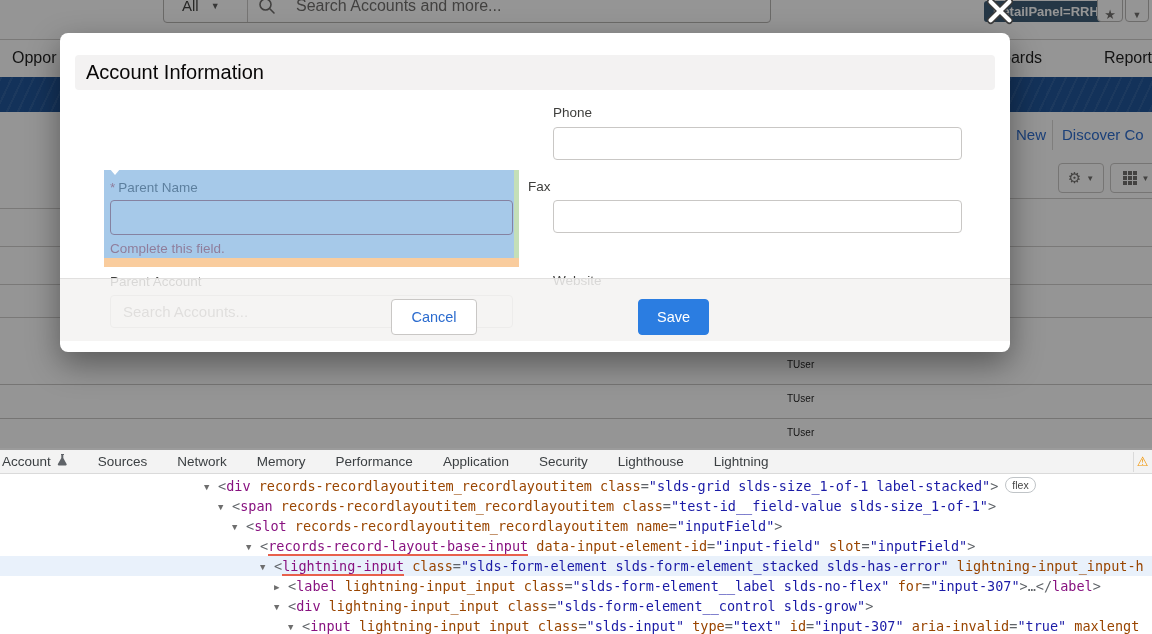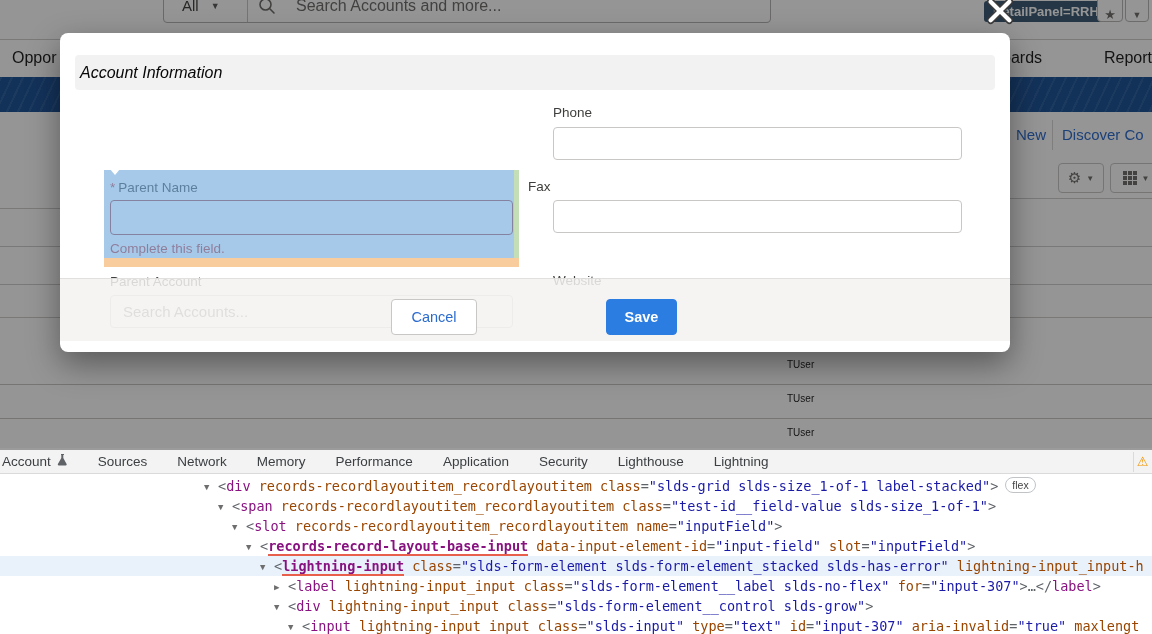--- a/index.html
+++ b/index.html
@@ -31,21 +31,21 @@
   .icobtn .chev { font-size:8px; color:#706e6b; }
   .btable { position:absolute; left:0; top:352px; width:1152px; height:98px; background:#fff; }
   .btable .trow { position:absolute; left:0; width:100%; height:33px; border-bottom:1px solid #c8c7c6; }
   .btable .tcell { position:absolute; left:787px; top:7px; font-size:10px; color:#1b1b1b; }
 
   .dim { position:absolute; left:0; top:0; width:1152px; height:450px; background:rgba(10,10,10,0.43); z-index:2; }
 
   
   .modal { position:absolute; left:60px; top:33px; width:950px; height:319px; background:#fff; border-radius:8px; box-shadow:0 12px 32px rgba(0,0,0,0.4); z-index:3; }
   .m-header { position:absolute; left:15px; top:22px; width:920px; height:35px; background:#f3f2f2; border-radius:4px; }
-  .m-title { margin-left:5px; line-height:35px; font-size:16px; color:#080707;font-style:italic; }
+  .m-title { margin-left:11px; line-height:35px; font-size:20px; color:#080707; }
   .flabel { position:absolute; font-size:13.5px; color:#3e3e3c; }
   .finput { position:absolute; height:33px; border:1px solid #c9c7c5; border-radius:4px; background:#fff; font-size:15px; padding:0 12px; color:#1b1b1b; width:409px; font-family:"Liberation Sans", sans-serif; }
   .finput::placeholder { color:#706e6b; opacity:1; }
   .err-input { border:1.5px solid #a94442; height:35px; width:403px; }
   .req { color:#c23934; margin-right:3px; }
   .errtext { position:absolute; font-size:13.5px; color:#c23934; }
   .hl { position:absolute; z-index:5; pointer-events:none; }
   .hl-content { left:44px; top:137px; width:410px; height:88px; background:rgba(111,168,220,0.62); }
   .hl-pad { left:454px; top:137px; width:5px; height:88px; background:rgba(147,196,125,0.55); }
   .hl-margin { left:44px; top:225px; width:415px; height:9px; background:rgba(246,178,107,0.66); }
@@ -66,21 +66,21 @@
   .dt-tabs { position:absolute; left:-13px; top:0; height:24px; display:flex; background:transparent; }
   .dt-tabbar { position:absolute; left:0; top:0; width:1152px; height:24px; background:#f3f3f3; border-bottom:1px solid #dadada; }
   .dt-tab { padding:0 15px; line-height:24px; font-size:13.5px; color:#3c4043; display:flex; align-items:center; gap:6px; white-space:nowrap; }
   .dt-warn { position:absolute; right:1px; top:2px; width:18px; height:20px; font-size:13px; color:#f09300; line-height:20px; text-align:center; border-left:1px solid #dadada; background:#f3f3f3; }
   .dt-tree { position:absolute; left:0; top:26px; width:1152px; font-family:"DejaVu Sans Mono","Liberation Mono",monospace; font-size:13.5px; white-space:pre; }
   .dt-line { height:20px; line-height:20px; overflow:hidden; }
   .dt-line.sel { background:#e9f1fb; }
   .tw { display:inline-block; width:14px; color:#6e6e6e; font-size:9px; text-align:left; vertical-align:1px; }
   .c-p { color:#5f6368; } .c-tag { color:#881280; } .c-attr { color:#994500; } .c-val { color:#1a1aa6; }
   .c-ellip { color:#5f6368; }
-  .c-tagu { color:#881280; border-bottom:2px solid #e8604c;font-weight:bold; }
+  .c-tagu { color:#881280; border-bottom:2px solid #e8604c; }
   .c-badge { display:inline-block; margin-left:7px; border:1px solid #c0c4c7; border-radius:8px; padding:0 6px; font-family:"Liberation Sans",sans-serif; font-size:10.5px; color:#444; background:#fff; line-height:14px; vertical-align:2px; }
 </style>
 </head>
 <body>
 
 <div class="page">
 
   <div class="bg">
 
     <div class="topbar">
@@ -189,21 +189,21 @@
     <div class="flabel" style="left:468px; top:146px;">Fax</div>
     <input class="finput" style="left: 493px; top: 167px;" value="">
     <div class="flabel" style="left:493px; top:240px;">Website</div>
 
     <div class="hl hl-content"></div>
     <div class="hl hl-pad"></div>
     <div class="hl hl-margin"></div>
 
     <div class="m-footer">
       <button class="mbtn" style="left:331px; width:86px;">Cancel</button>
-      <button class="mbtn brand" style="left:546px; width:71px;font-weight:bold;">Save</button>
+      <button class="mbtn brand" style="left:578px; width:71px;">Save</button>
     </div>
   </div>
 
   <div class="tt-arrow"></div>
 
   <svg class="cursor-x" width="28" height="28" viewBox="0 0 24 24">
     <g stroke="#3a3a3a" stroke-width="6.2" stroke-linecap="round">
         <line x1="4" y1="4" x2="20" y2="20"></line>
         <line x1="20" y1="4" x2="4" y2="20"></line>
       </g>

